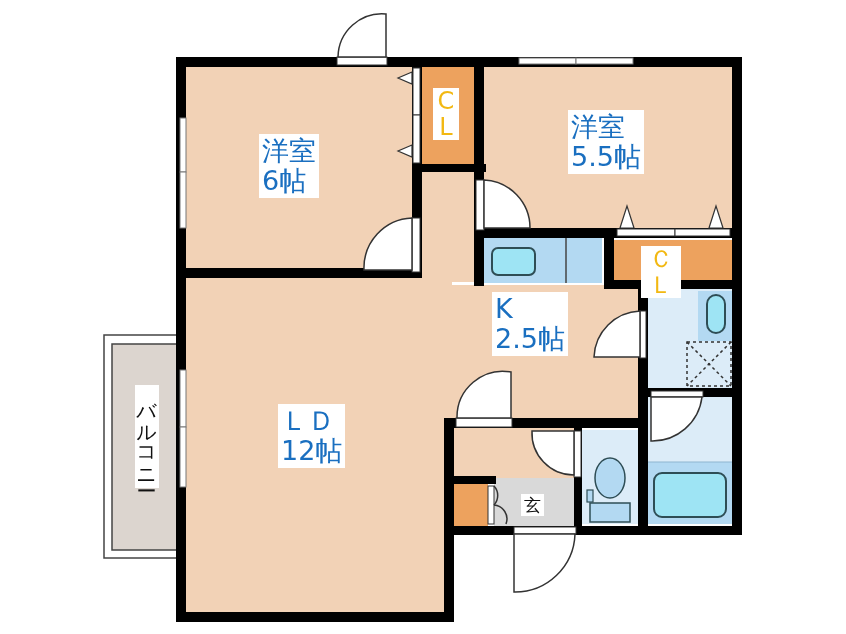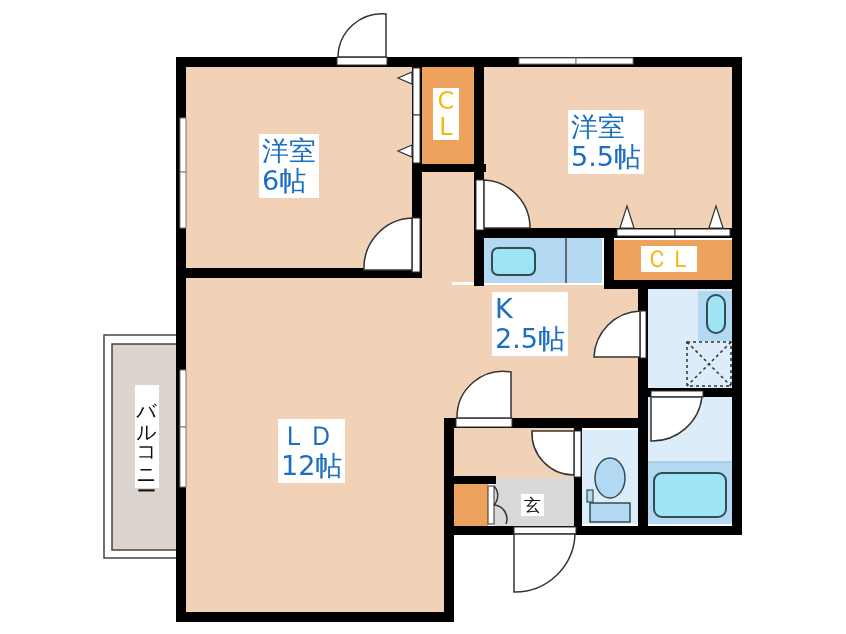--- a/index.html
+++ b/index.html
@@ -168,29 +168,29 @@
 <div class="lbl" style="left:568px;top:110px;">
   <div>洋室</div>
   <div>5.5帖</div>
 </div>
 
 <div class="lbl" style="left:492px;top:292px;">
   <div>K</div>
   <div>2.5帖</div>
 </div>
 
-<div class="lbl" style="left:278px;top:419px;">
+<div class="lbl" style="left:278px;top:404px;">
   <div>ＬＤ</div>
   <div>12帖</div>
 </div>
 
 <div class="cl" style="left:433px;top:88px;width:26px;">
   <div>C</div>
   <div>L</div>
 </div>
 
-<div class="cl" style="left:641px;top:246px;width:56px;">ＣＬ</div>
+<div class="cl" style="left:641px;top:246px;width:40px;">ＣＬ</div>
 
 <div class="genkan" style="left:521px;top:494px;">玄</div>
 
 <div class="vtext" style="left:135px;top:385px;">
   <span style="writing-mode:vertical-rl;">バルコニー</span>
 </div>
 
 </body></html>

